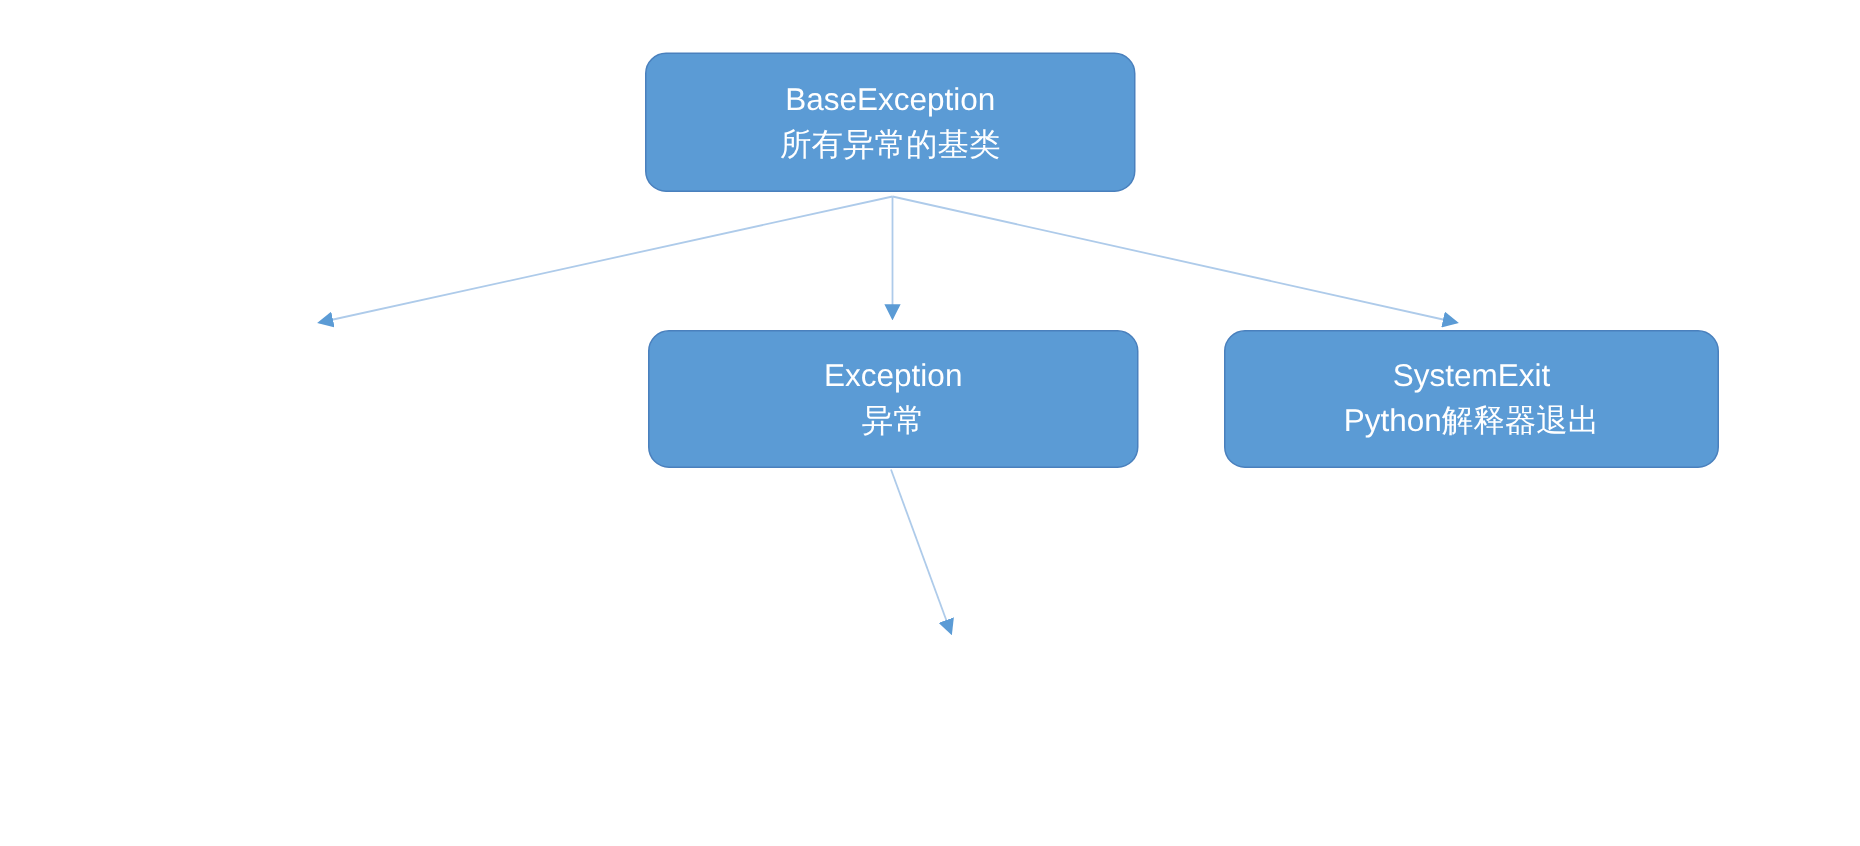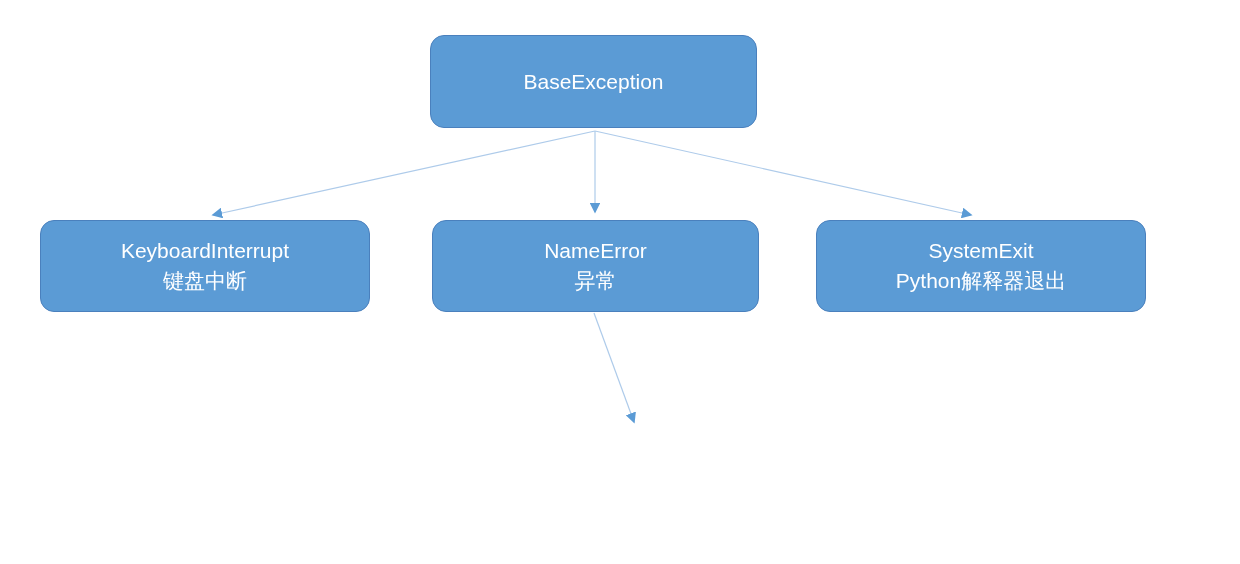--- a/index.html
+++ b/index.html
@@ -65,29 +65,26 @@
       </marker>
     </defs>
     <line class="edge-line" x1="595" y1="131" x2="213" y2="215" marker-end="url(#arrow)"></line>
     <line class="edge-line" x1="595" y1="131" x2="595" y2="212" marker-end="url(#arrow)"></line>
     <line class="edge-line" x1="595" y1="131" x2="971" y2="215" marker-end="url(#arrow)"></line>
     <line class="edge-line" x1="594" y1="313" x2="634" y2="422" marker-end="url(#arrow)"></line>
   </svg>
 
   <div class="node node-base">
     <div>BaseException</div>
+    <div>所有异常的基类</div>
   </div>
 
-  <div class="node node-keyboard">
-    <div>KeyboardInterrupt</div>
-    <div>键盘中断</div>
-  </div>
 
   <div class="node node-exception">
-    <div>NameError</div>
+    <div>Exception</div>
     <div>异常</div>
   </div>
 
   <div class="node node-systemexit">
     <div>SystemExit</div>
     <div>Python解释器退出</div>
   </div>
 
 
 </div>

